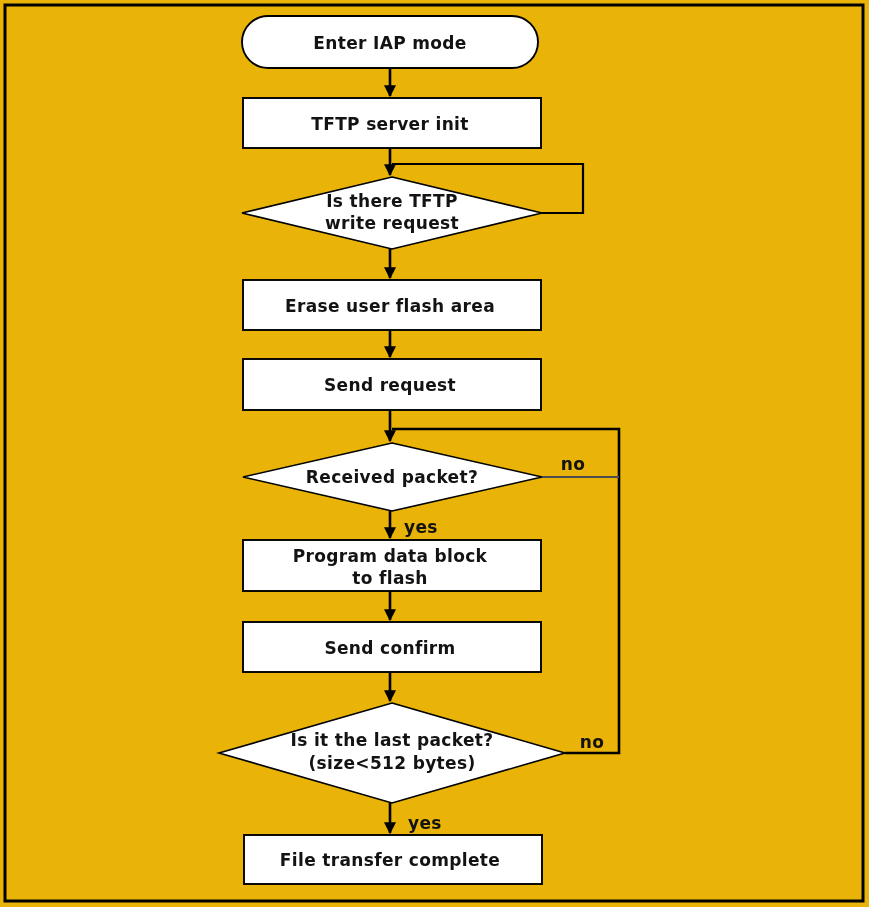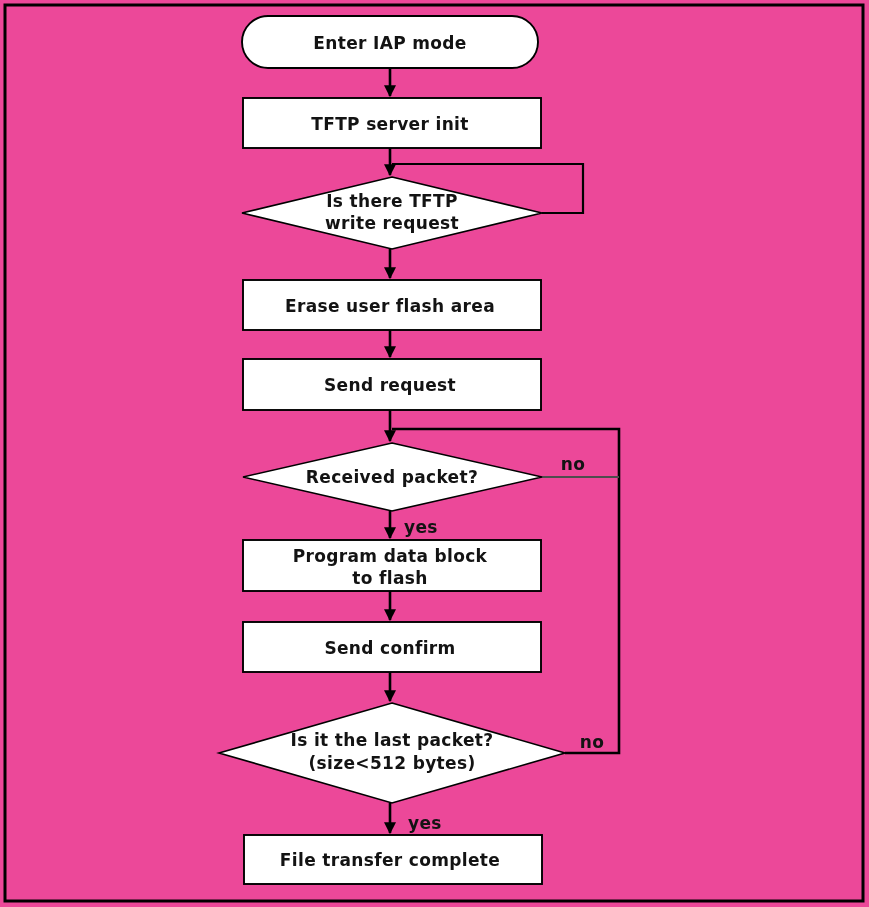--- a/index.html
+++ b/index.html
@@ -4,21 +4,21 @@
 <style>
   html, body {
     margin: 0;
     padding: 0;
     background: #ffffff;
   }
   .canvas {
     position: relative;
     width: 869px;
     height: 907px;
-    background: #ec4899;
+    background: #eab308;
     overflow: hidden;
   }
   svg {
     display: block;
   }
   .node-shape {
     fill: #ffffff;
     stroke: #000000;
   }
   .rect-shape   { stroke-width: 1.9; }

